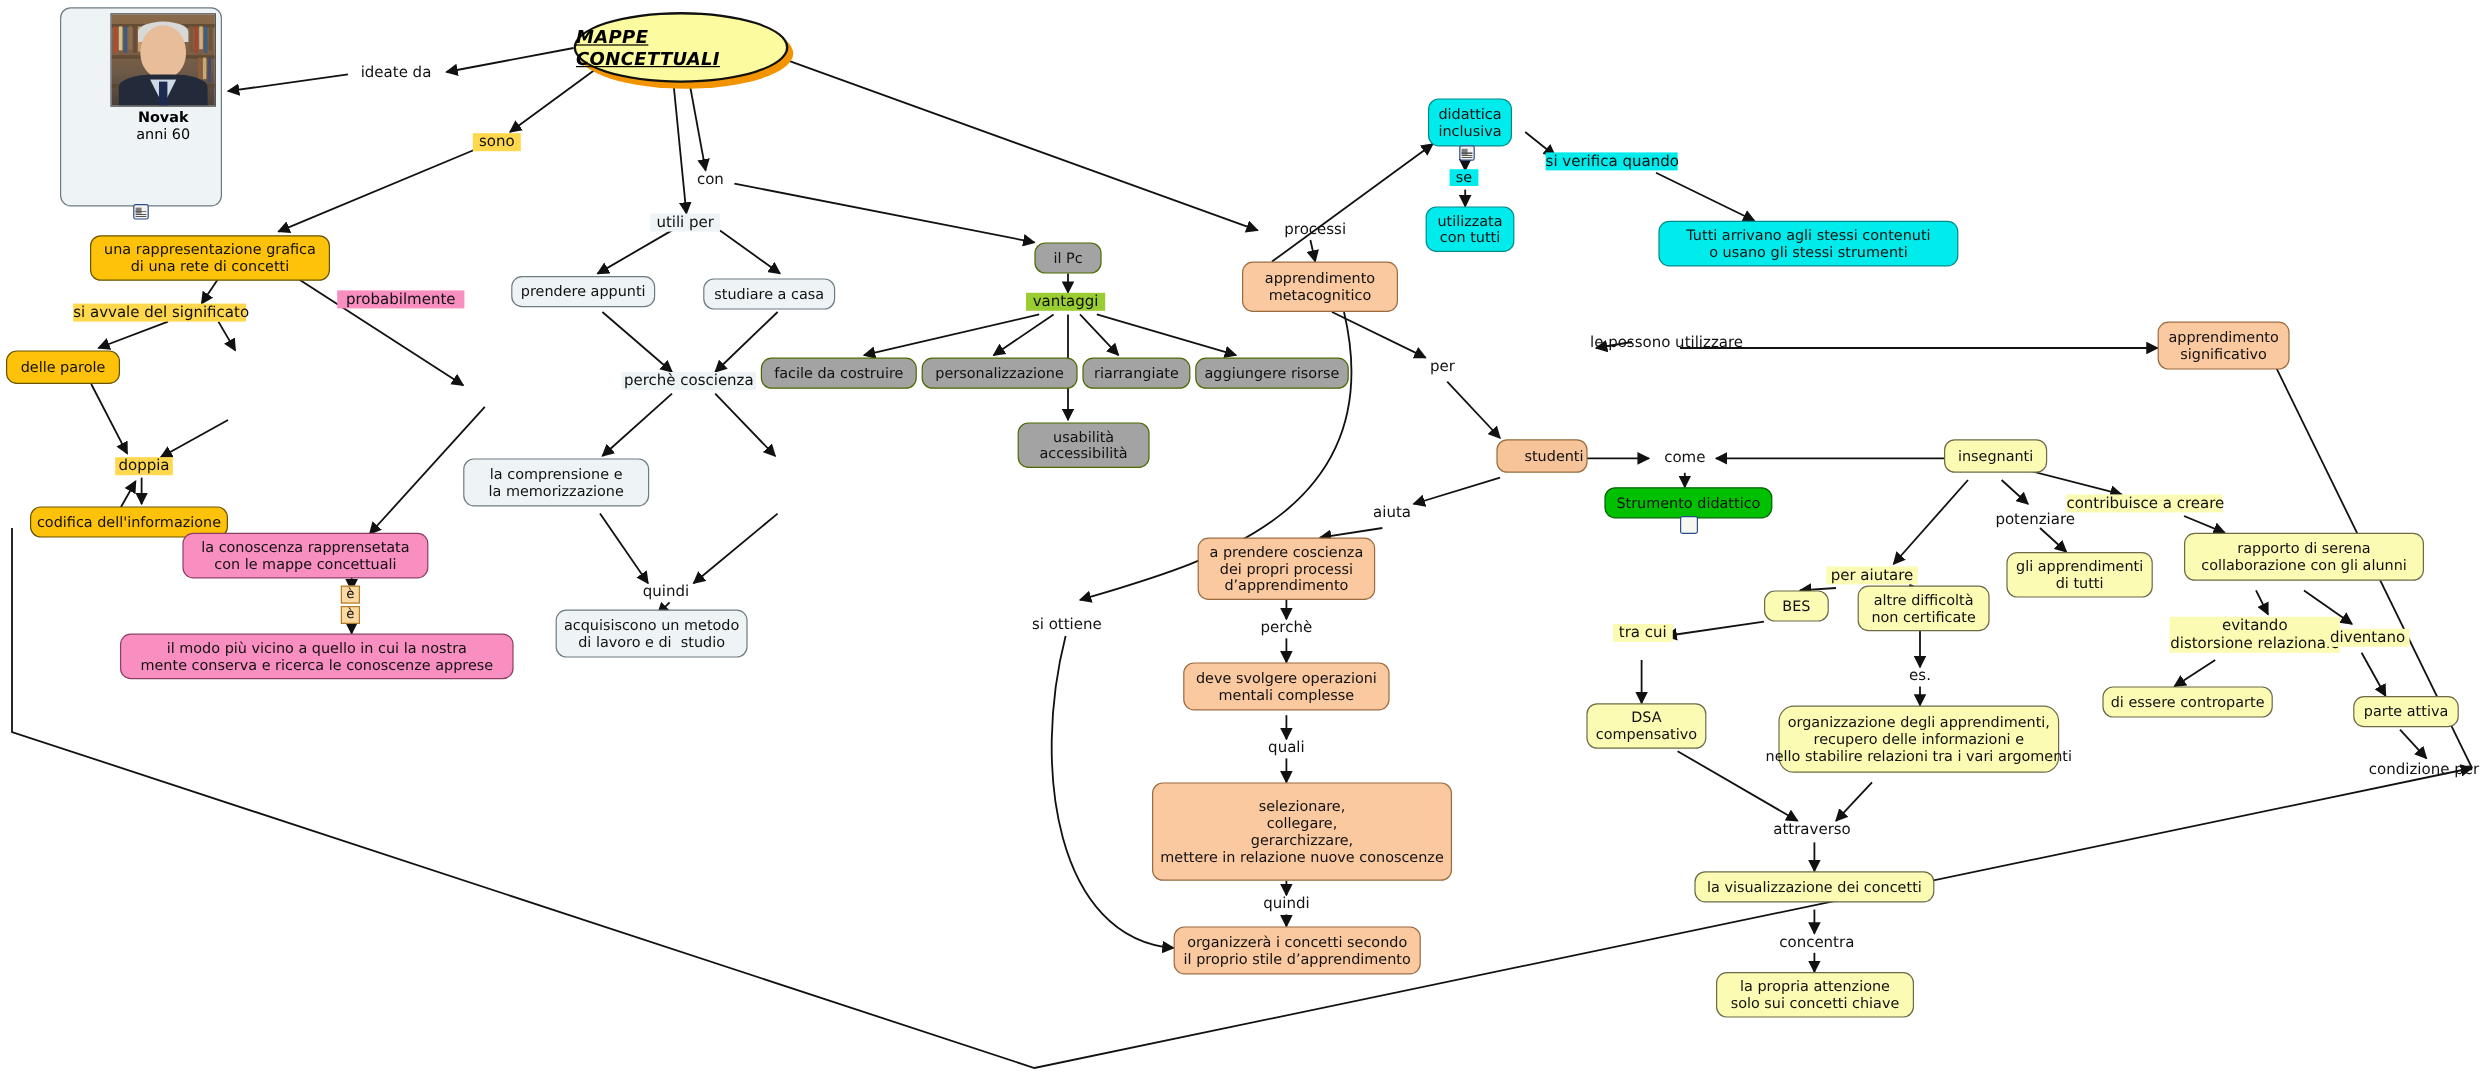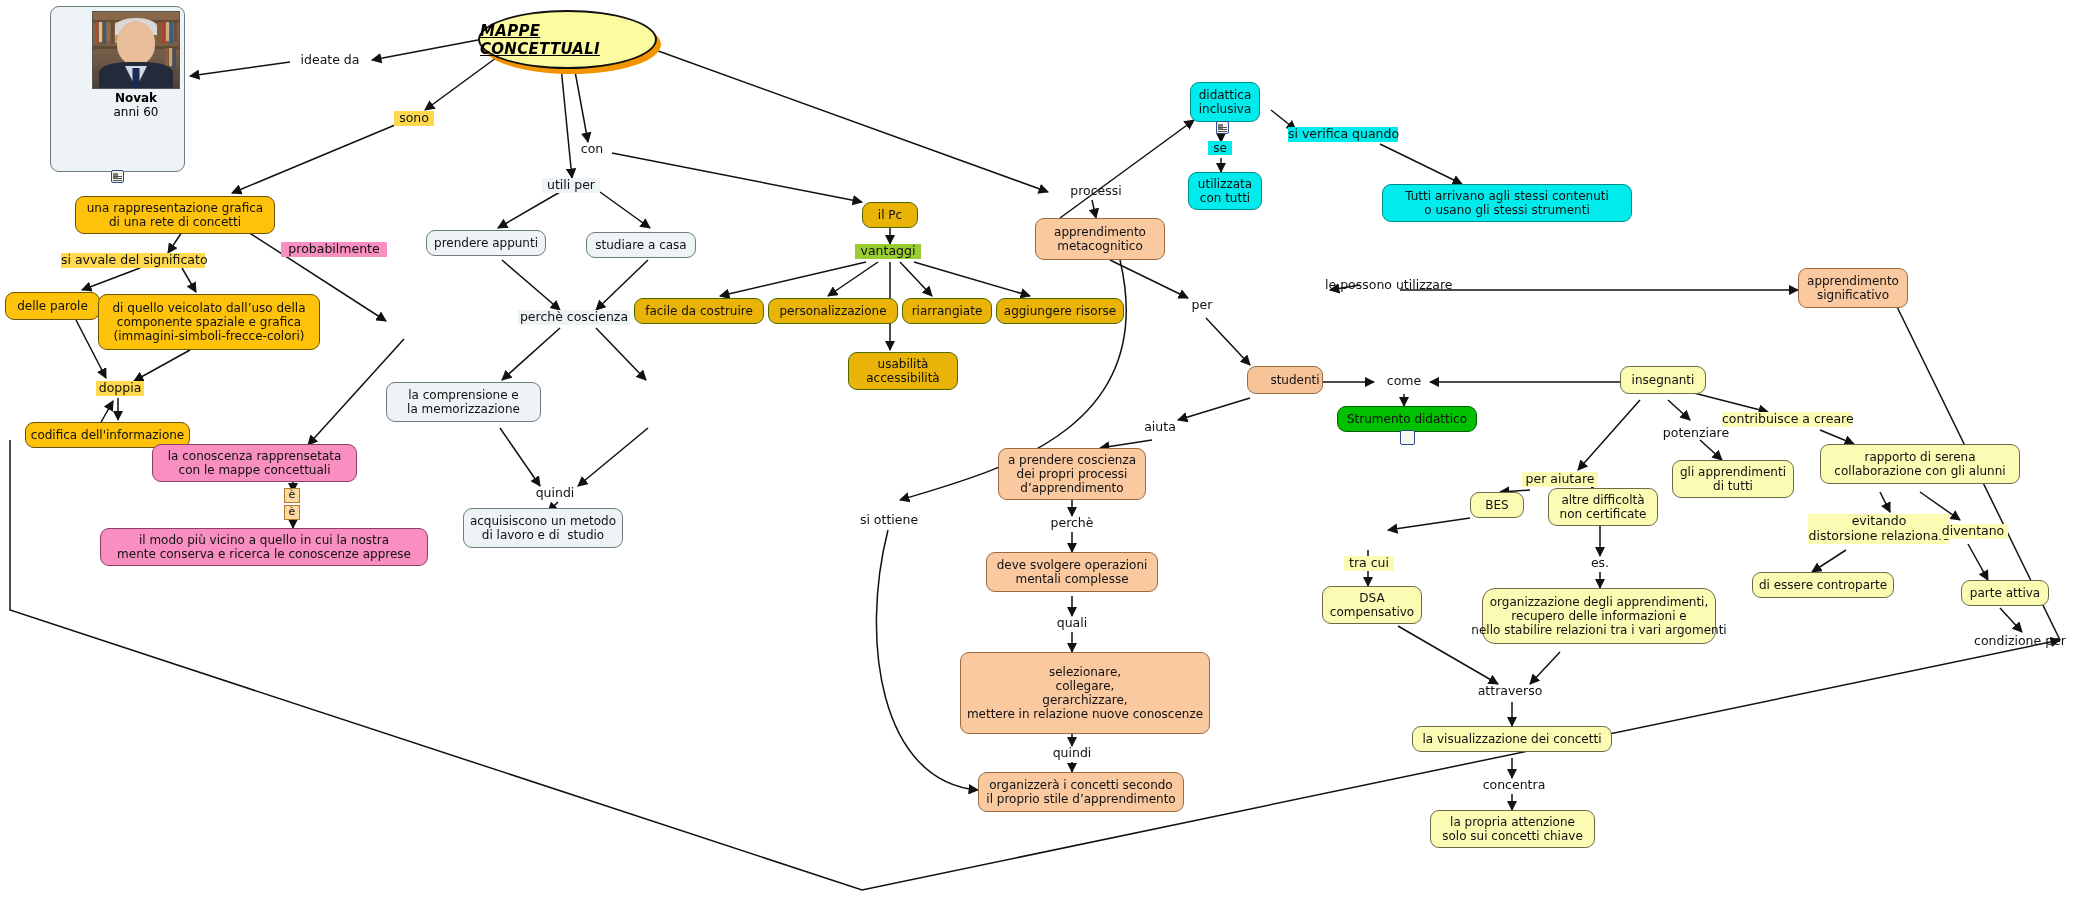--- a/index.html
+++ b/index.html
@@ -5,21 +5,21 @@
   html,body{margin:0;padding:0;background:#ffffff;}
   body{font-family:"DejaVu Sans","Liberation Sans",sans-serif;}
   #canvas{position:relative;width:2074px;height:897px;background:#ffffff;overflow:hidden;}
   #edges{position:absolute;left:0;top:0;width:2074px;height:897px;pointer-events:none;}
 
   .node{position:absolute;box-sizing:border-box;border:1px solid #4a4a4a;border-radius:9px;
         text-align:center;line-height:1.18;color:#111;display:flex;align-items:center;
         justify-content:center;padding:3px 8px;white-space:pre;}
   .lbl{position:absolute;box-sizing:border-box;white-space:pre;text-align:center;line-height:1.18;color:#111;}
   .c-orange{background:#ffc20a;border-color:#6b5400;}
-  .c-green{background:#eab308;border-color:#4a6a00;}
+  .c-green{background:#a3a3a3;border-color:#4a6a00;}
   .c-brightgreen{background:#00c000;border-color:#006000;}
   .c-peach{background:#f7c499;border-color:#9a6b3f;padding-left:28px;}
   .c-peach2{background:#fac9a0;border-color:#9a6b3f;}
   .c-pink{background:#f98fc0;border-color:#8d3f63;}
   .c-cyan{background:#00ecec;border-color:#008a8a;}
   .c-paleyellow{background:#fcfbb3;border-color:#6b6b4a;}
   .c-white{background:#eef3f5;border-color:#6d7c82;}
 
   
   .l-plain{background:transparent;}
@@ -275,25 +275,20 @@
 
   <div class="node c-orange" style="left:75px;top:196px;width:200px;height:38px;font-size:12px;">
     <span>una rappresentazione grafica
 di una rete di concetti</span>
   </div>
 
   <div class="node c-orange" style="left:5px;top:292px;width:95px;height:28px;font-size:12px;">
     <span>delle parole</span>
   </div>
 
-  <div class="node c-orange" style="left:98px;top:294px;width:222px;height:56px;font-size:12px;">
-    <span>di quello veicolato dall’uso della
-componente spaziale e grafica
-(immagini-simboli-frecce-colori)</span>
-  </div>
 
   <div class="node c-orange" style="left:25px;top:422px;width:165px;height:26px;font-size:12px;">
     <span>codifica dell'informazione</span>
   </div>
 
   <div class="node c-pink" style="left:152px;top:444px;width:205px;height:38px;font-size:12px;">
     <span>la conoscenza rapprensetata
 con le mappe concettuali</span>
   </div>
 
@@ -496,21 +491,21 @@
   <div class="lbl l-plain" style="left:855px;top:513px;width:68px;font-size:12.5px;"><span>si ottiene</span></div>
 
   <div class="lbl l-plain" style="left:1048px;top:516px;width:48px;font-size:12.5px;"><span>perchè</span></div>
 
   <div class="lbl l-plain" style="left:1052px;top:616px;width:40px;font-size:12.5px;"><span>quali</span></div>
 
   <div class="lbl l-plain" style="left:1046px;top:746px;width:52px;font-size:12.5px;"><span>quindi</span></div>
 
   <div class="lbl l-paleyellow" style="left:1522px;top:472px;width:76px;font-size:12.5px;"><span>per aiutare</span></div>
 
-  <div class="lbl l-paleyellow" style="left:1344px;top:556px;width:50px;font-size:12.5px;"><span>tra cui</span></div>
+  <div class="lbl l-paleyellow" style="left:1344px;top:520px;width:50px;font-size:12.5px;"><span>tra cui</span></div>
 
   <div class="lbl l-plain" style="left:1588px;top:556px;width:24px;font-size:12.5px;"><span>es.</span></div>
 
   <div class="lbl l-plain" style="left:1470px;top:684px;width:80px;font-size:12.5px;"><span>attraverso</span></div>
 
   <div class="lbl l-plain" style="left:1476px;top:778px;width:76px;font-size:12.5px;"><span>concentra</span></div>
 
   <div class="lbl l-plain" style="left:1658px;top:426px;width:76px;font-size:12.5px;"><span>potenziare</span></div>
 
   <div class="lbl l-paleyellow" style="left:1722px;top:412px;width:130px;font-size:12.5px;"><span>contribuisce a creare</span></div>

